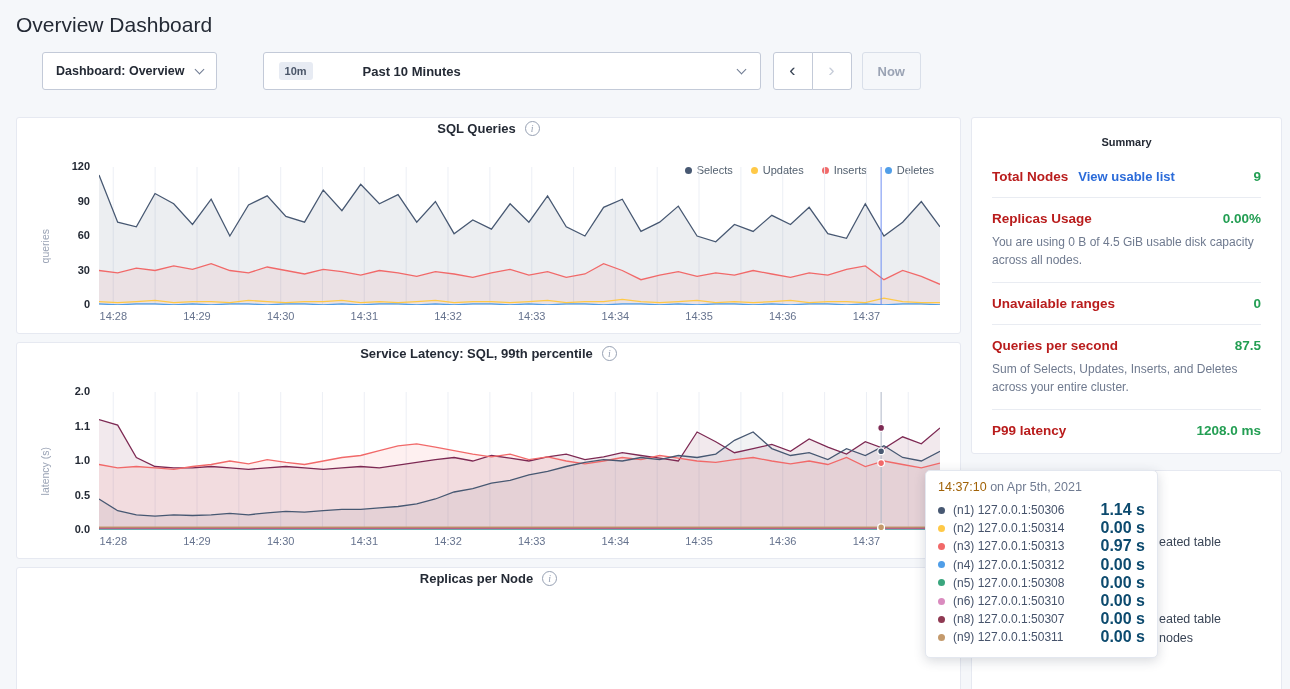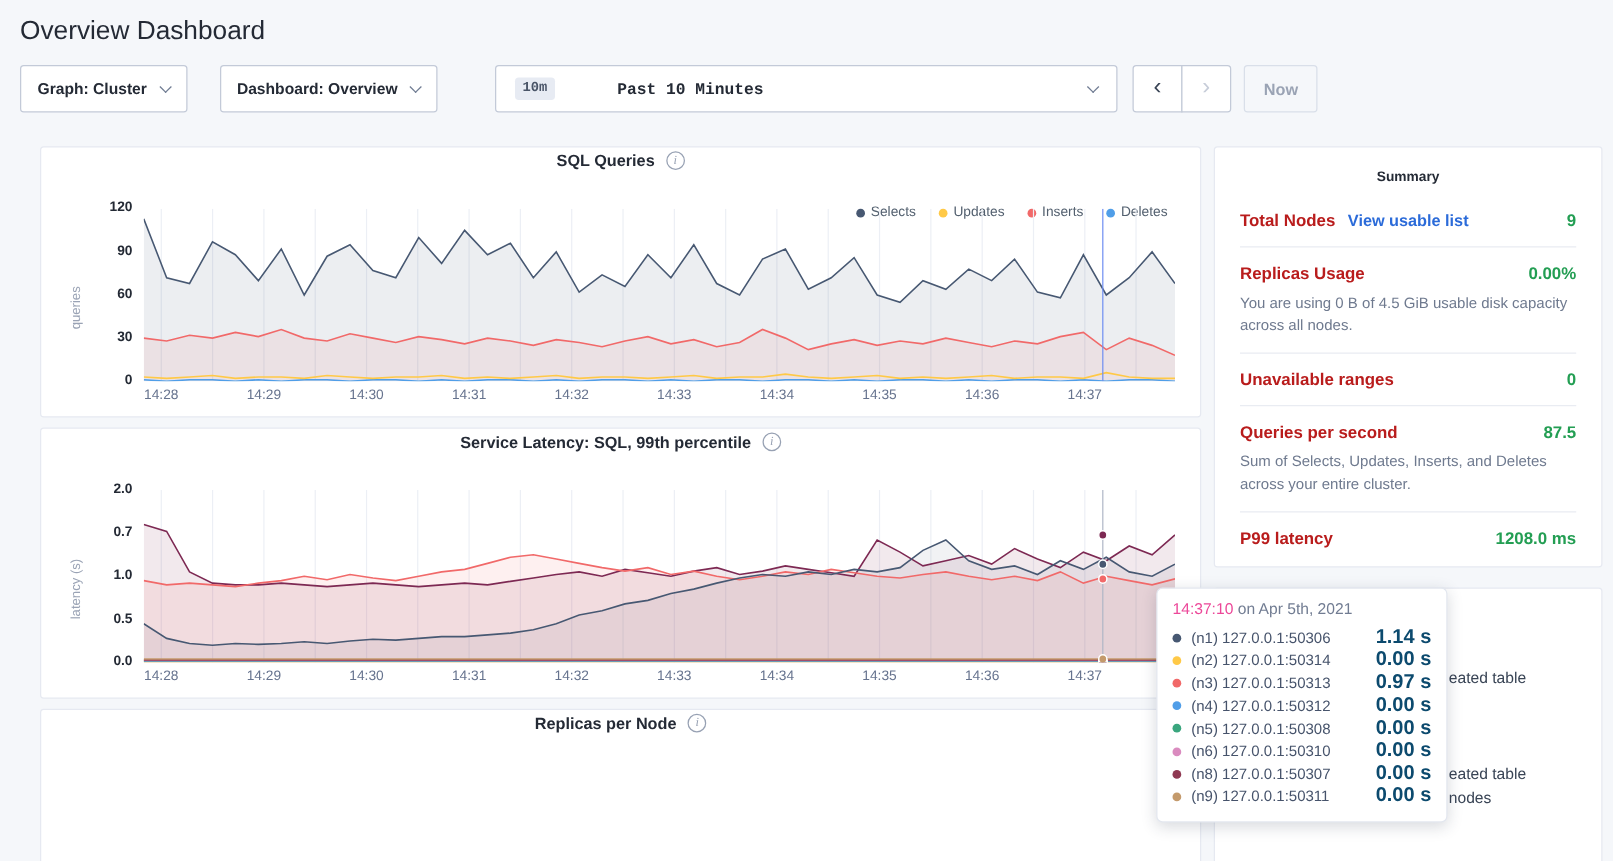--- a/index.html
+++ b/index.html
@@ -16,21 +16,21 @@
   .dd {
     height:38px; background:#fff; border:1px solid #c3cad8; border-radius:3px;
     display:flex; align-items:center; padding:0 13px; font-size:12.5px; font-weight:700;
     color:#242a35; cursor:pointer;
   }
   .chev {
     width:7px; height:7px; border-right:1.5px solid #6f7b92; border-bottom:1.5px solid #6f7b92;
     transform:rotate(45deg); margin-left:11px; margin-top:-4px; flex:none;
   }
   .dd-dash { margin-left:26px; }
-  .time-picker { margin-left:46px; width:498px; font-size:13px; padding:16px 15px;font-family:Liberation Mono, monospace; }
+  .time-picker { margin-left:46px; width:498px; font-size:13px; padding:16px 15px; }
   .tp-badge { background:#e7ebf3; border-radius:3px; font-size:11px; font-weight:700; color:#4a5568; padding:3px 6px; margin-right:12px; }
   .tp-label { font-weight:700; font-size:13px; flex:1;margin-left:38px; }
   .nav-group { display:flex; margin-left:12px; }
   .nav-btn {
     width:40px; height:38px; background:#fff; border:1px solid #c3cad8;
     display:flex; align-items:center; justify-content:center; font-size:19px; color:#394455;
     cursor:pointer; font-family:"Liberation Sans",sans-serif; padding:0 0 3px 0;
   }
   .nav-prev { border-radius:3px 0 0 3px; }
   .nav-next { border-radius:0 3px 3px 0; margin-left:-1px; color:#c7cdd9; }
@@ -40,21 +40,21 @@
     font-family:"Liberation Sans",sans-serif;
   }
 
   
   .content { display:flex; align-items:flex-start; margin:27px 8px 0 16px; }
   .charts-col { width:945px; flex:none; }
   .sidebar { flex:1; margin-left:10px; min-width:0; }
   .card { background:#fff; border:1px solid #e6e9f1; border-radius:3px; }
 
   
-  .chart-card { padding:0 20px 8px; position:relative; margin-bottom:8px;margin-left:16px; }
+  .chart-card { padding:0 20px 8px; position:relative; margin-bottom:8px; }
   .chart-head { display:flex; justify-content:center; align-items:center; gap:9px; height:20px; }
   .chart-title { font-size:13px; font-weight:700; margin:0; }
   .info-icon {
     width:15px; height:15px; border:1px solid #97a1b3; border-radius:50%;
     color:#97a1b3; font-size:10px; font-style:italic; font-family:"Liberation Serif",serif;
     display:flex; align-items:center; justify-content:center; cursor:pointer; flex:none;
   }
   .legend { position:absolute; top:46px; right:26px; display:flex; gap:18px; }
   .legend-item { display:flex; align-items:center; gap:5px; font-size:11px; color:#53606f; cursor:pointer; }
   .legend-dot { width:7px; height:7px; border-radius:50%; flex:none; }
@@ -87,37 +87,33 @@
   .ev-1 { top:141px; left:187px; }
   .ev-2 { top:160px; left:187px; }
 
   
   .tooltip {
     position:absolute; left:925px; top:470px; width:233px; background:#fff;
     border:1px solid #e3e7ef; border-radius:5px; box-shadow:0 3px 12px rgba(40,50,70,.18);
     padding:9px 12px 10px; z-index:40;
   }
   .tt-head { font-size:12.5px; margin-bottom:7px; }
-  .tt-time { color:#ec4899;text-align:center; }
+  .tt-time { color:#a16207;text-align:center; }
   .tt-date { color:#717c92; }
   .tt-row { display:flex; align-items:center; height:18.2px; }
   .tt-dot { width:7px; height:7px; border-radius:50%; margin-right:8px; flex:none; }
   .tt-label { font-size:12px; color:#46536b; flex:1; white-space:nowrap; }
   .tt-val { font-size:16px; font-weight:700; color:#0c4a6e; white-space:nowrap; }
 </style>
 </head>
 <body>
 
 <h1 class="page-title">Overview Dashboard</h1>
 
 <div class="toolbar">
-  <div class="dd dd-graph">
-    <span>Graph: Cluster</span>
-    <span class="chev"></span>
-  </div>
   <div class="dd dd-dash">
     <span>Dashboard: Overview</span>
     <span class="chev"></span>
   </div>
   <div class="dd time-picker">
     <span class="tp-badge">10m</span>
     <span class="tp-label">Past 10 Minutes</span>
     <span class="chev"></span>
   </div>
   <div class="nav-group">
@@ -221,21 +217,21 @@
           </span>
       </div>
       <div class="plot-row">
         <div class="axis-label">
             <span>latency (s)</span>
           </div>
         <div class="ylabels">
             <span style="top: 131px;">0.0</span>
             <span style="top: 96.5px;">0.5</span>
             <span style="top: 62px;">1.0</span>
-            <span style="top: 27.5px;">0.7</span>
+            <span style="top: 27.5px;">1.1</span>
             <span style="top: -7px;">2.0</span>
           </div>
         <div class="plot-area">
           <svg class="plot" viewBox="0 0 860 138" preserveAspectRatio="none">
               <line x1="14.6" y1="0" x2="14.6" y2="138" stroke="#eceff5" stroke-width="1"></line>
               <line x1="57.4" y1="0" x2="57.4" y2="138" stroke="#eceff5" stroke-width="1"></line>
               <line x1="100.2" y1="0" x2="100.2" y2="138" stroke="#eceff5" stroke-width="1"></line>
               <line x1="143.0" y1="0" x2="143.0" y2="138" stroke="#eceff5" stroke-width="1"></line>
               <line x1="185.8" y1="0" x2="185.8" y2="138" stroke="#eceff5" stroke-width="1"></line>
               <line x1="228.5" y1="0" x2="228.5" y2="138" stroke="#eceff5" stroke-width="1"></line>

